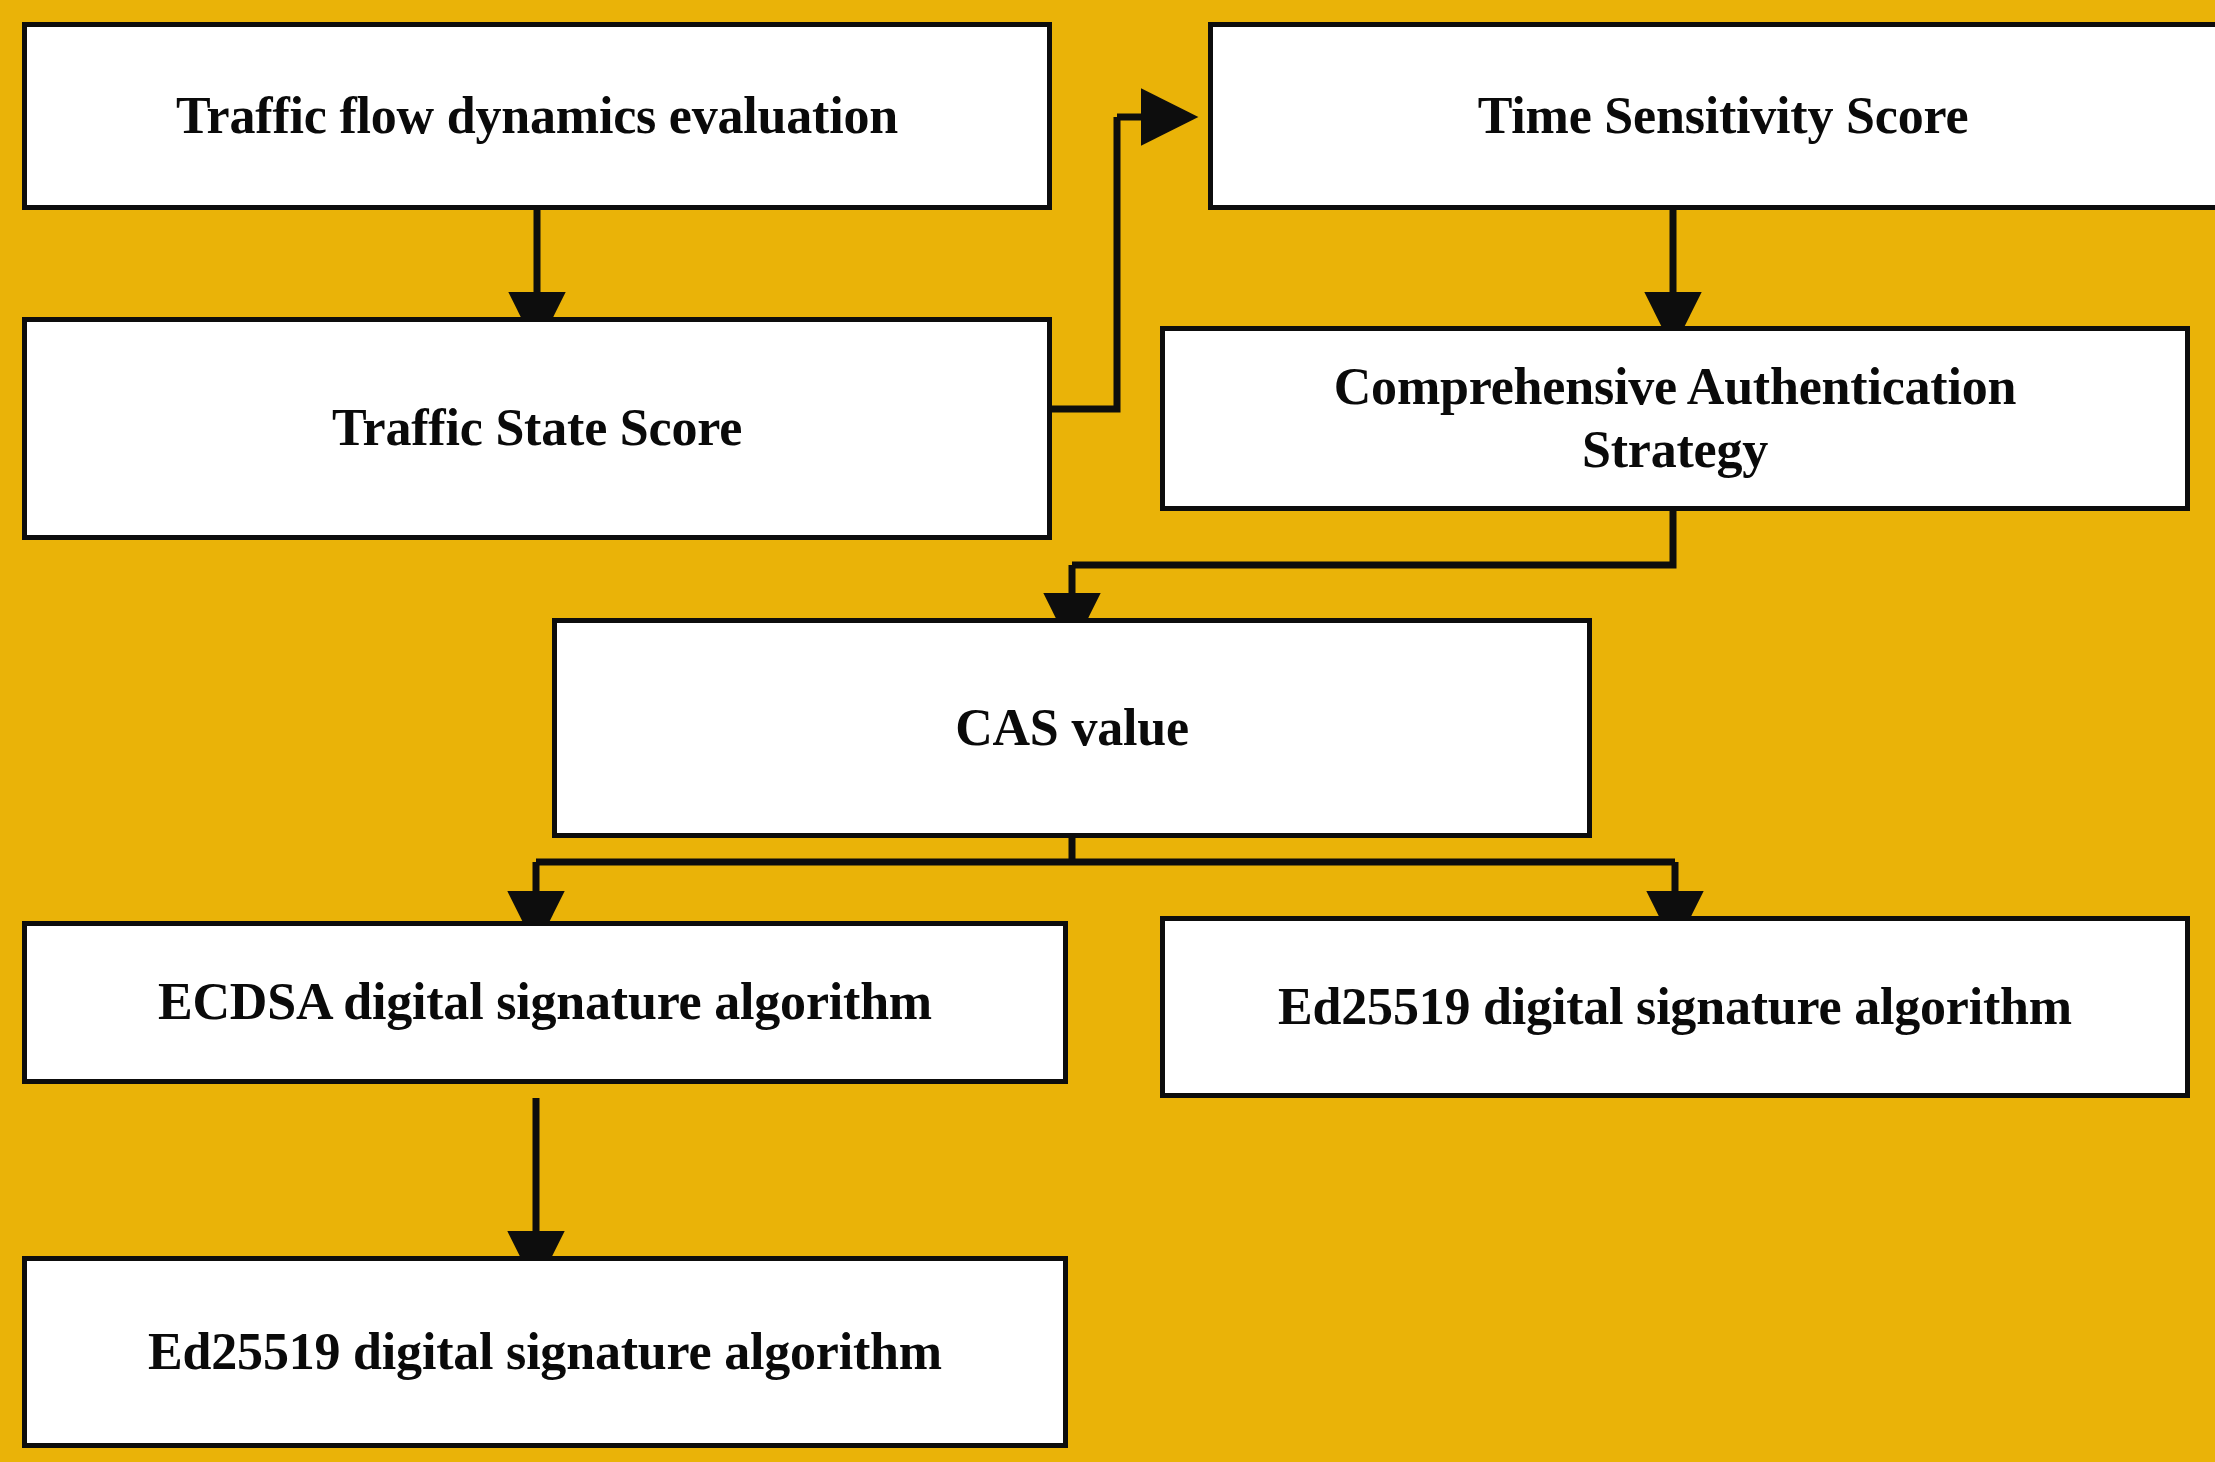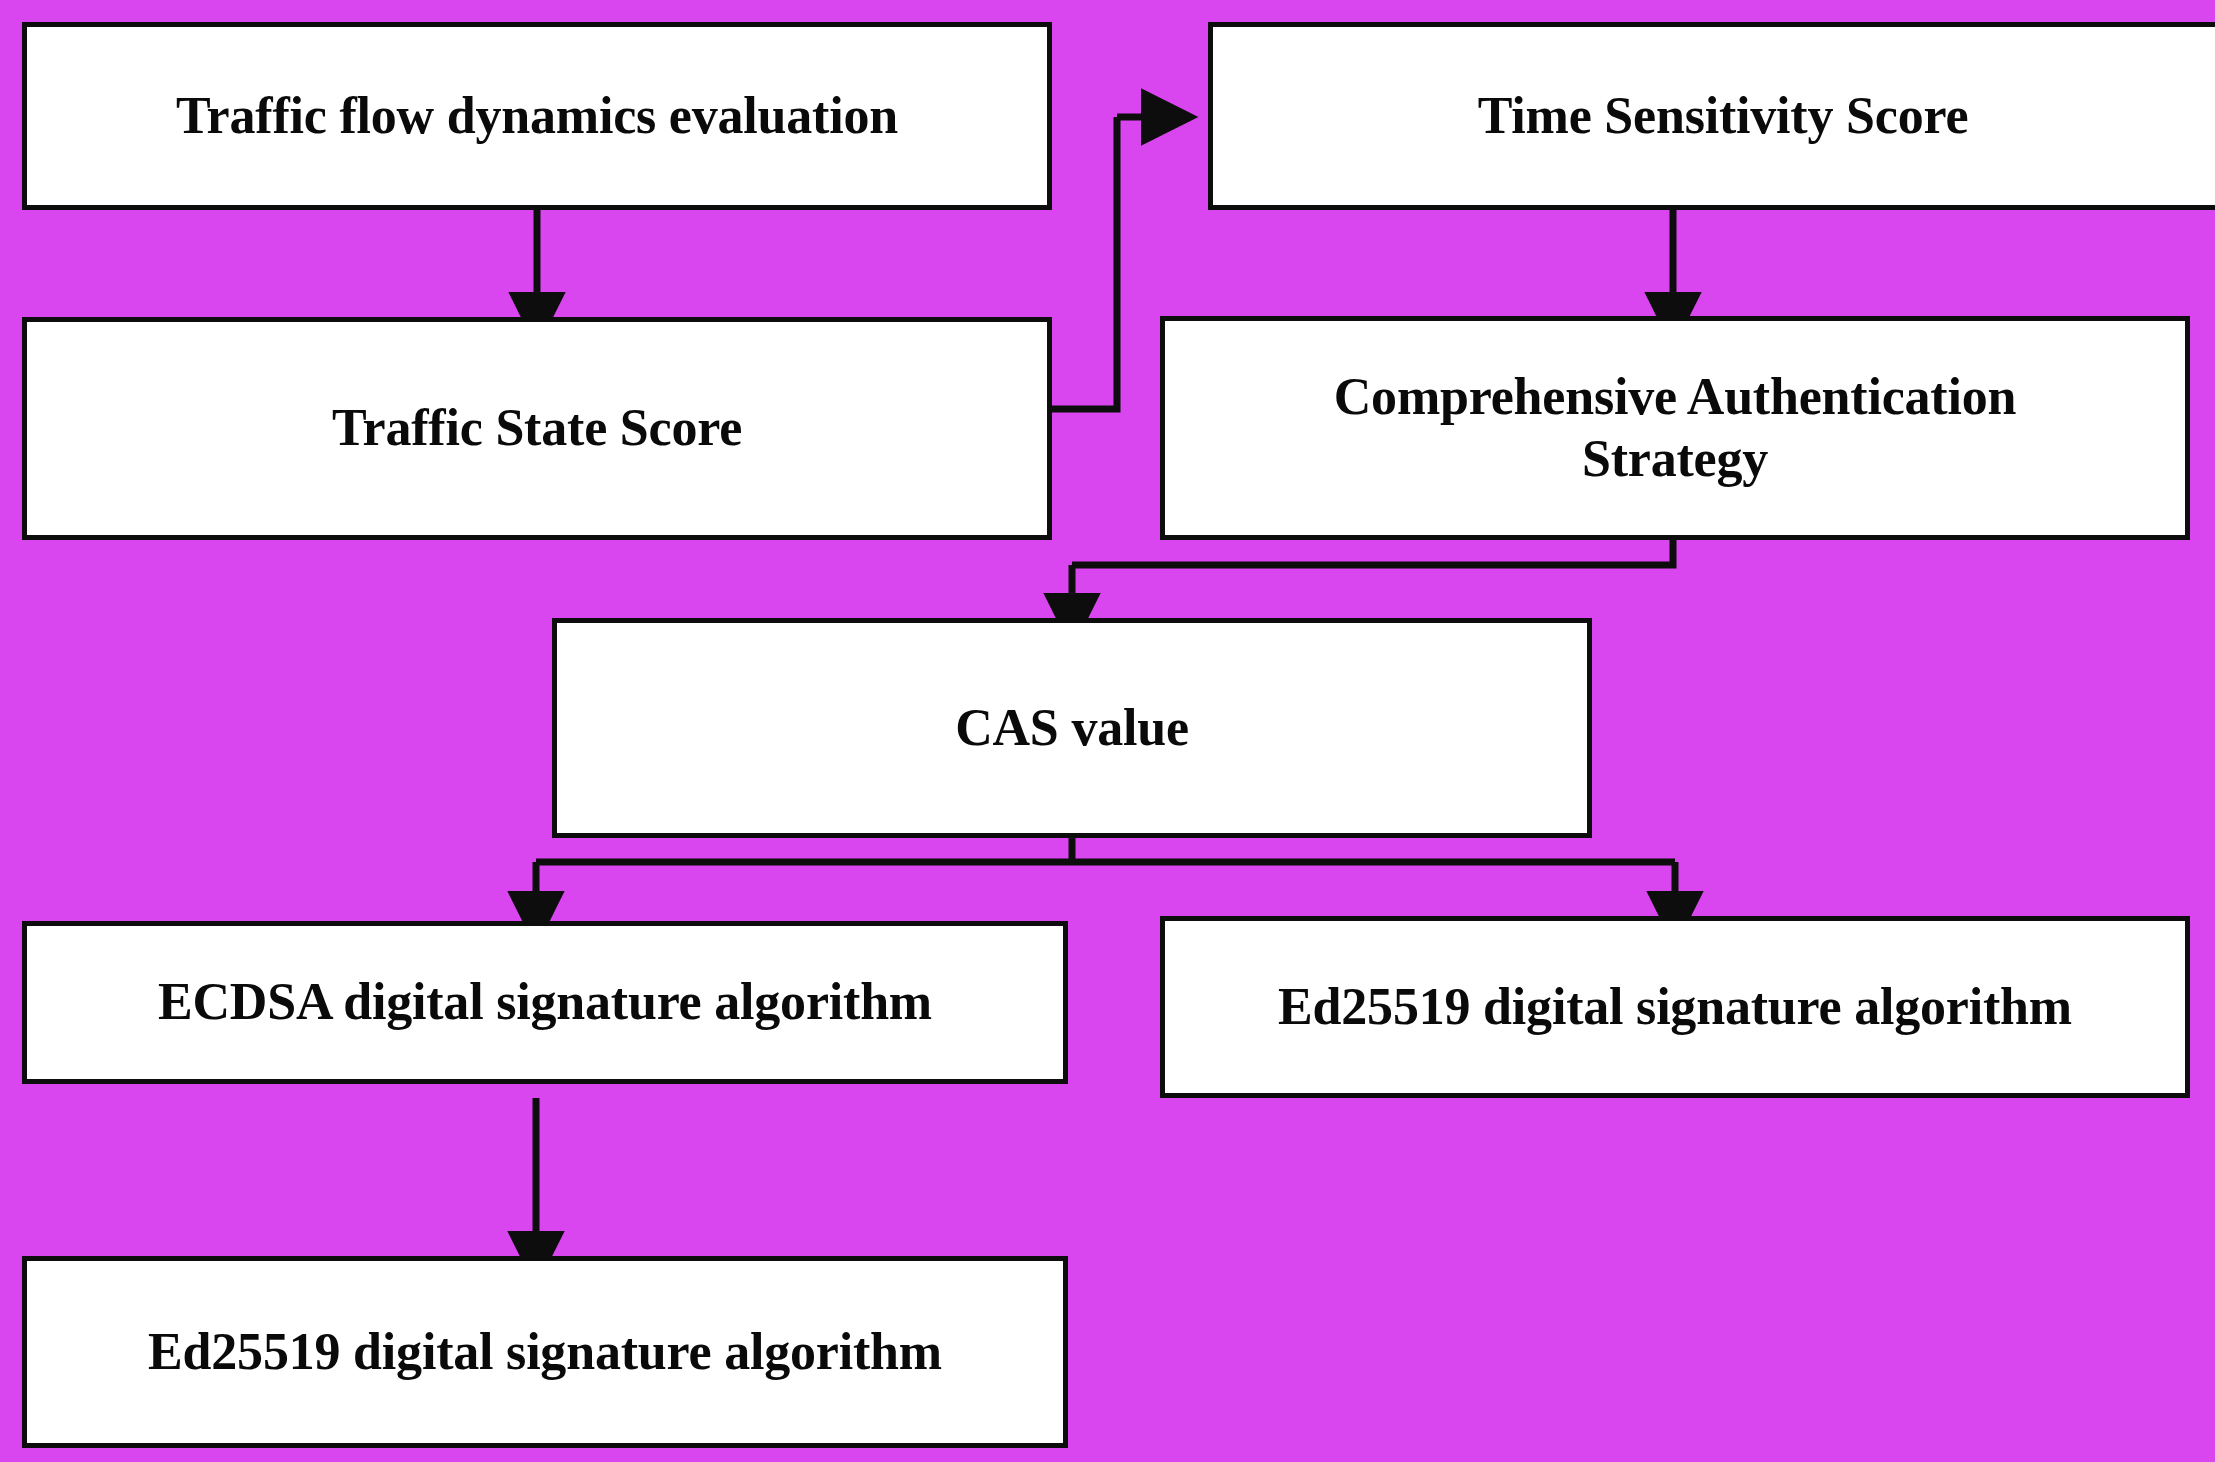--- a/index.html
+++ b/index.html
@@ -10,21 +10,21 @@
   body {
     width: 2215px;
     height: 1462px;
     overflow: hidden;
     font-family: "Liberation Serif", "DejaVu Serif", serif;
   }
   #flowchart-root {
     position: relative;
     width: 2215px;
     height: 1462px;
-    background: #d946ef;
+    background: #eab308;
   }
   #flow-svg {
     position: absolute;
     left: 0;
     top: 0;
     width: 2215px;
     height: 1462px;
     display: block;
   }
   .node-box {
@@ -104,21 +104,21 @@
   </div>
 
   <div class="node-box" style="left:1208px; top:22px; width:1030px; height:188px;">
     <span class="node-label">Time Sensitivity Score</span>
   </div>
 
   <div class="node-box" style="left:22px; top:317px; width:1030px; height:223px;">
     <span class="node-label">Traffic State Score</span>
   </div>
 
-  <div class="node-box" style="left:1160px; top:316px; width:1030px; height:224px;">
+  <div class="node-box" style="left:1160px; top:326px; width:1030px; height:185px;">
     <span class="node-label two-line">Comprehensive Authentication
 Strategy</span>
   </div>
 
   <div class="node-box" style="left:552px; top:618px; width:1040px; height:220px;">
     <span class="node-label">CAS value</span>
   </div>
 
   <div class="node-box" style="left:22px; top:921px; width:1046px; height:163px;">
     <span class="node-label">ECDSA digital signature algorithm</span>

